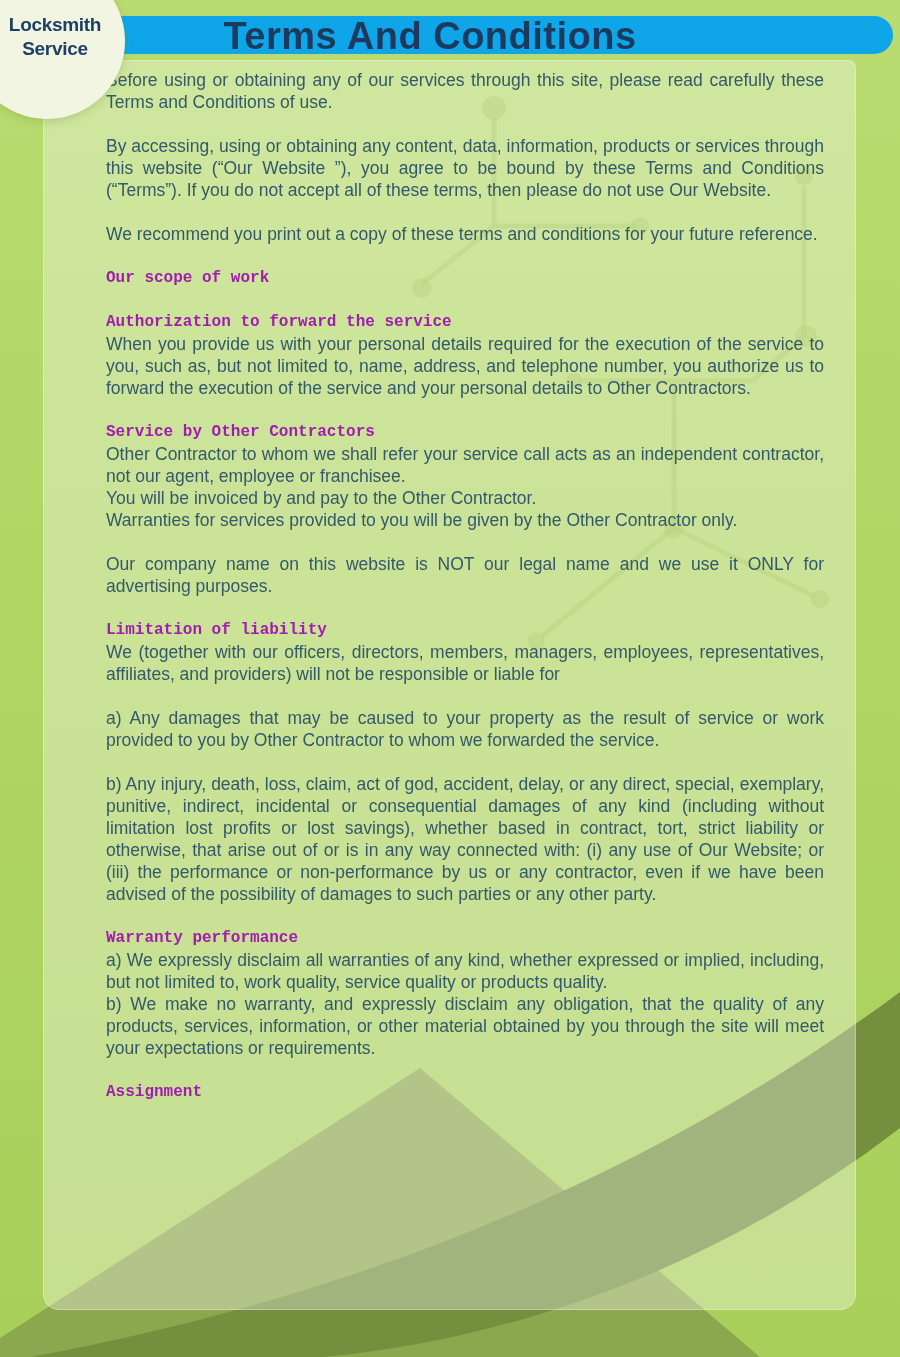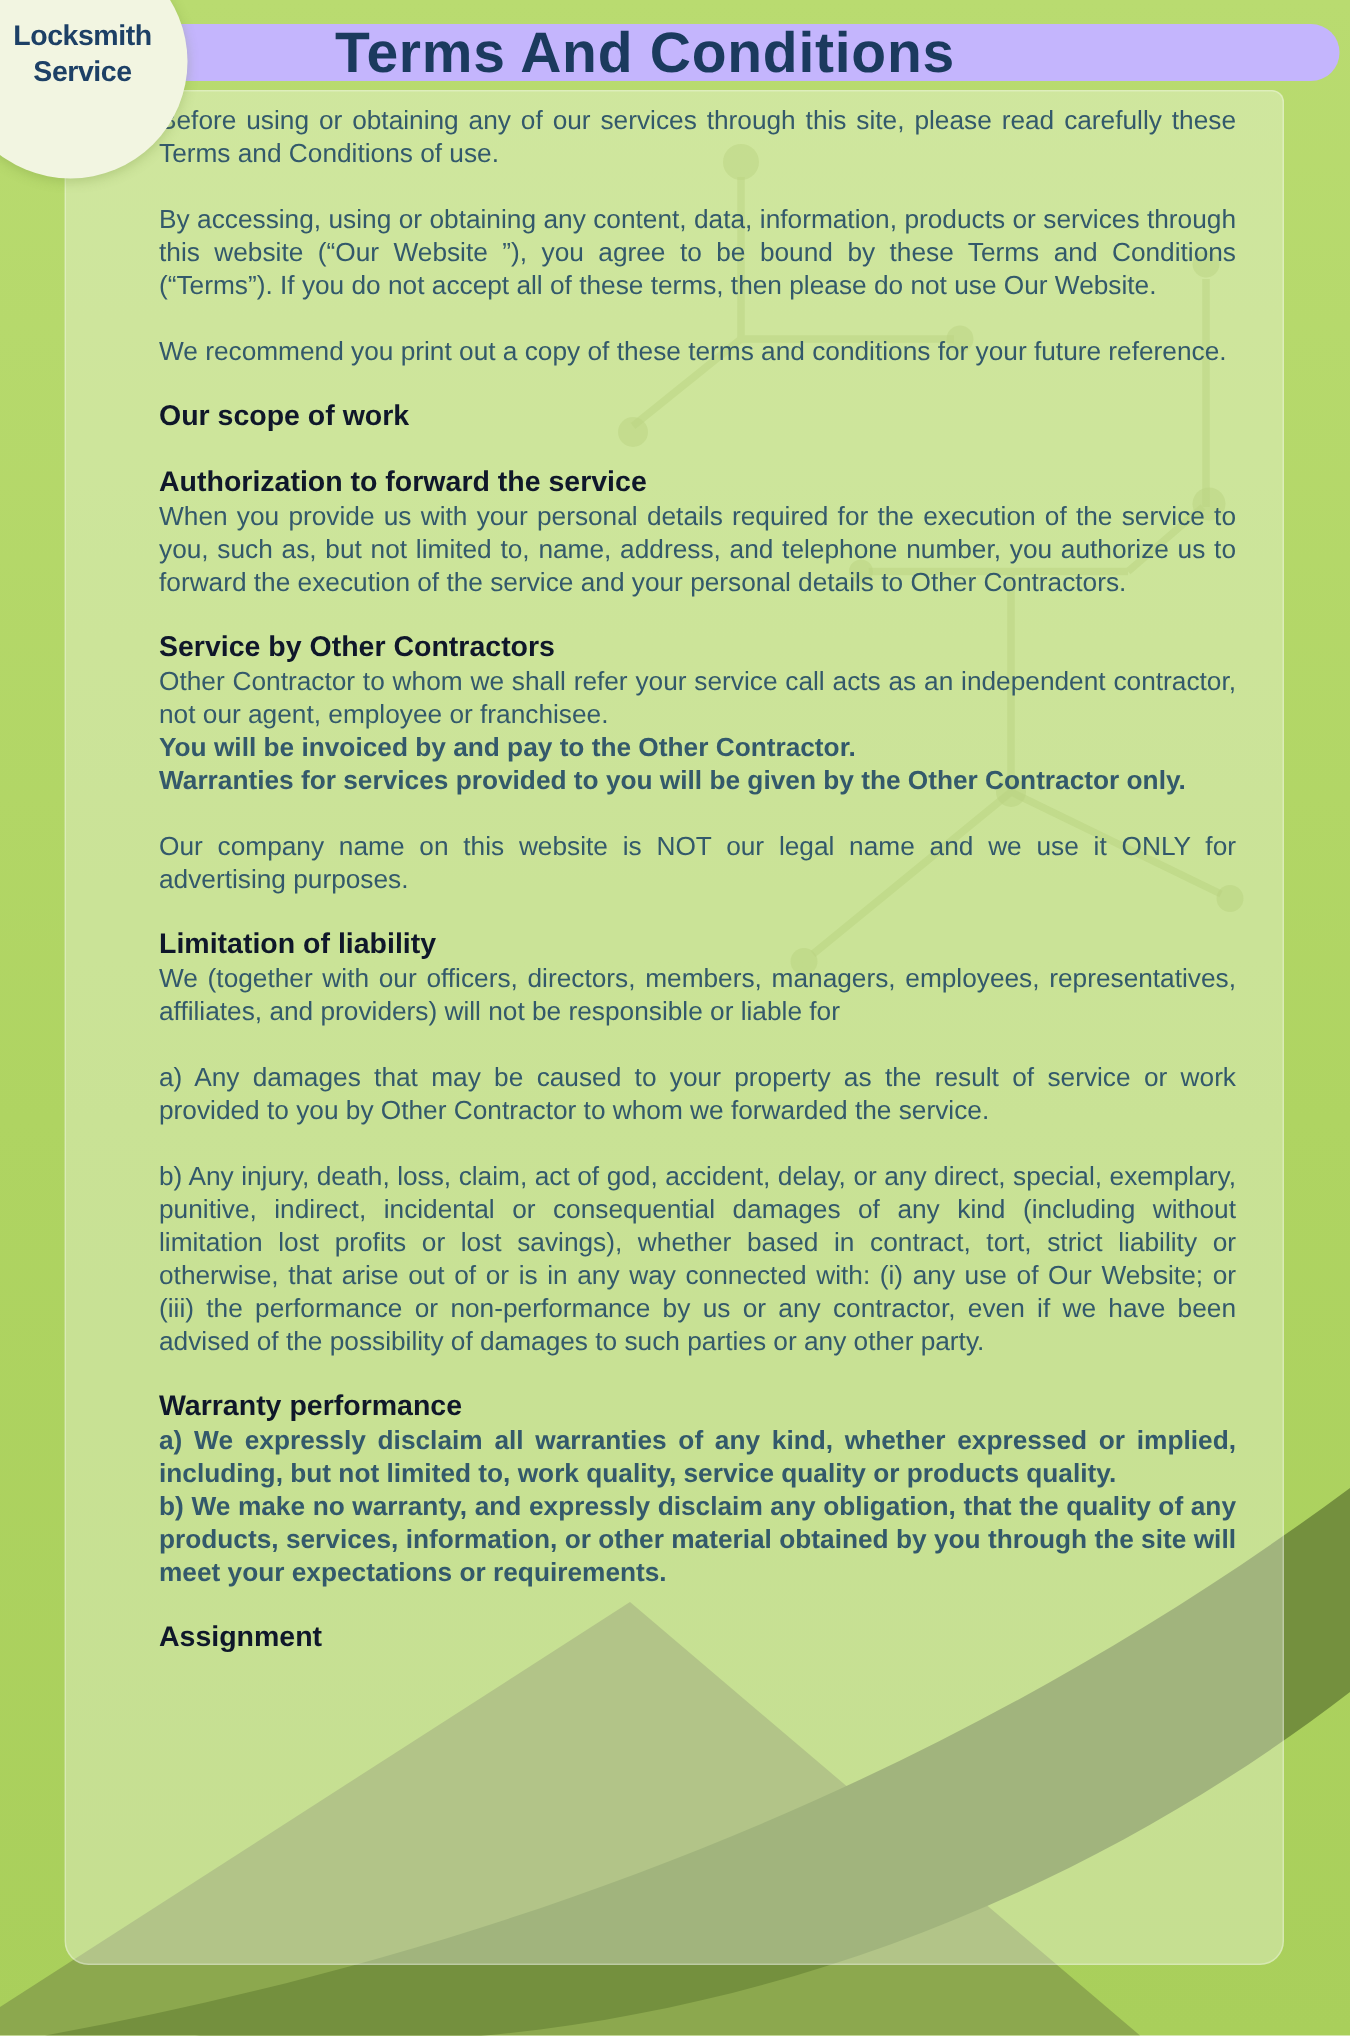--- a/index.html
+++ b/index.html
@@ -17,29 +17,29 @@
     box-sizing:border-box;
     z-index:1;
   }
   .circuit-pattern{position:absolute;left:330px;top:15px;width:490px;height:660px;opacity:.45;z-index:1;pointer-events:none;}
   .text-flow{
     position:absolute;left:62px;top:8px;width:718px;z-index:2;
     color:#33596b;font-size:17.5px;line-height:22px;text-align:justify;
   }
   .para{margin:22px 0 0 0;}
   .para:first-child{margin-top:0;}
-  .para.tight{margin-top:0;font-weight:bold;}
+  .para.tight{margin-top:0;}
   .heading{
-    margin:22px 0 0 0;font-size:19px;line-height:22px;font-weight:bold;
-    color:#0f172a;text-align:left;
+    margin:22px 0 0 0;font-size:16px;line-height:22px;font-weight:bold;
+    color:#a21caf;text-align:left;font-family:Liberation Mono, monospace;
   }
   .heading + .para{margin-top:0;}
   .title-band{
     position:absolute;left:58px;top:16px;width:835px;height:38px;
-    background:#c4b5fd;border-radius:3px 19px 19px 3px;z-index:3;
+    background:#0ea5e9;border-radius:3px 19px 19px 3px;z-index:3;
   }
   .page-title{
     display:block;width:744px;text-align:center;
     font-size:38px;line-height:40px;font-weight:bold;color:#1b3a5e;
     letter-spacing:.5px;white-space:nowrap;
   }
   .logo-badge{
     position:absolute;left:-31px;top:-37px;width:156px;height:156px;border-radius:50%;
     background:#f2f5e1;z-index:4;box-shadow:0 2px 8px rgba(110,140,55,0.30);
   }

